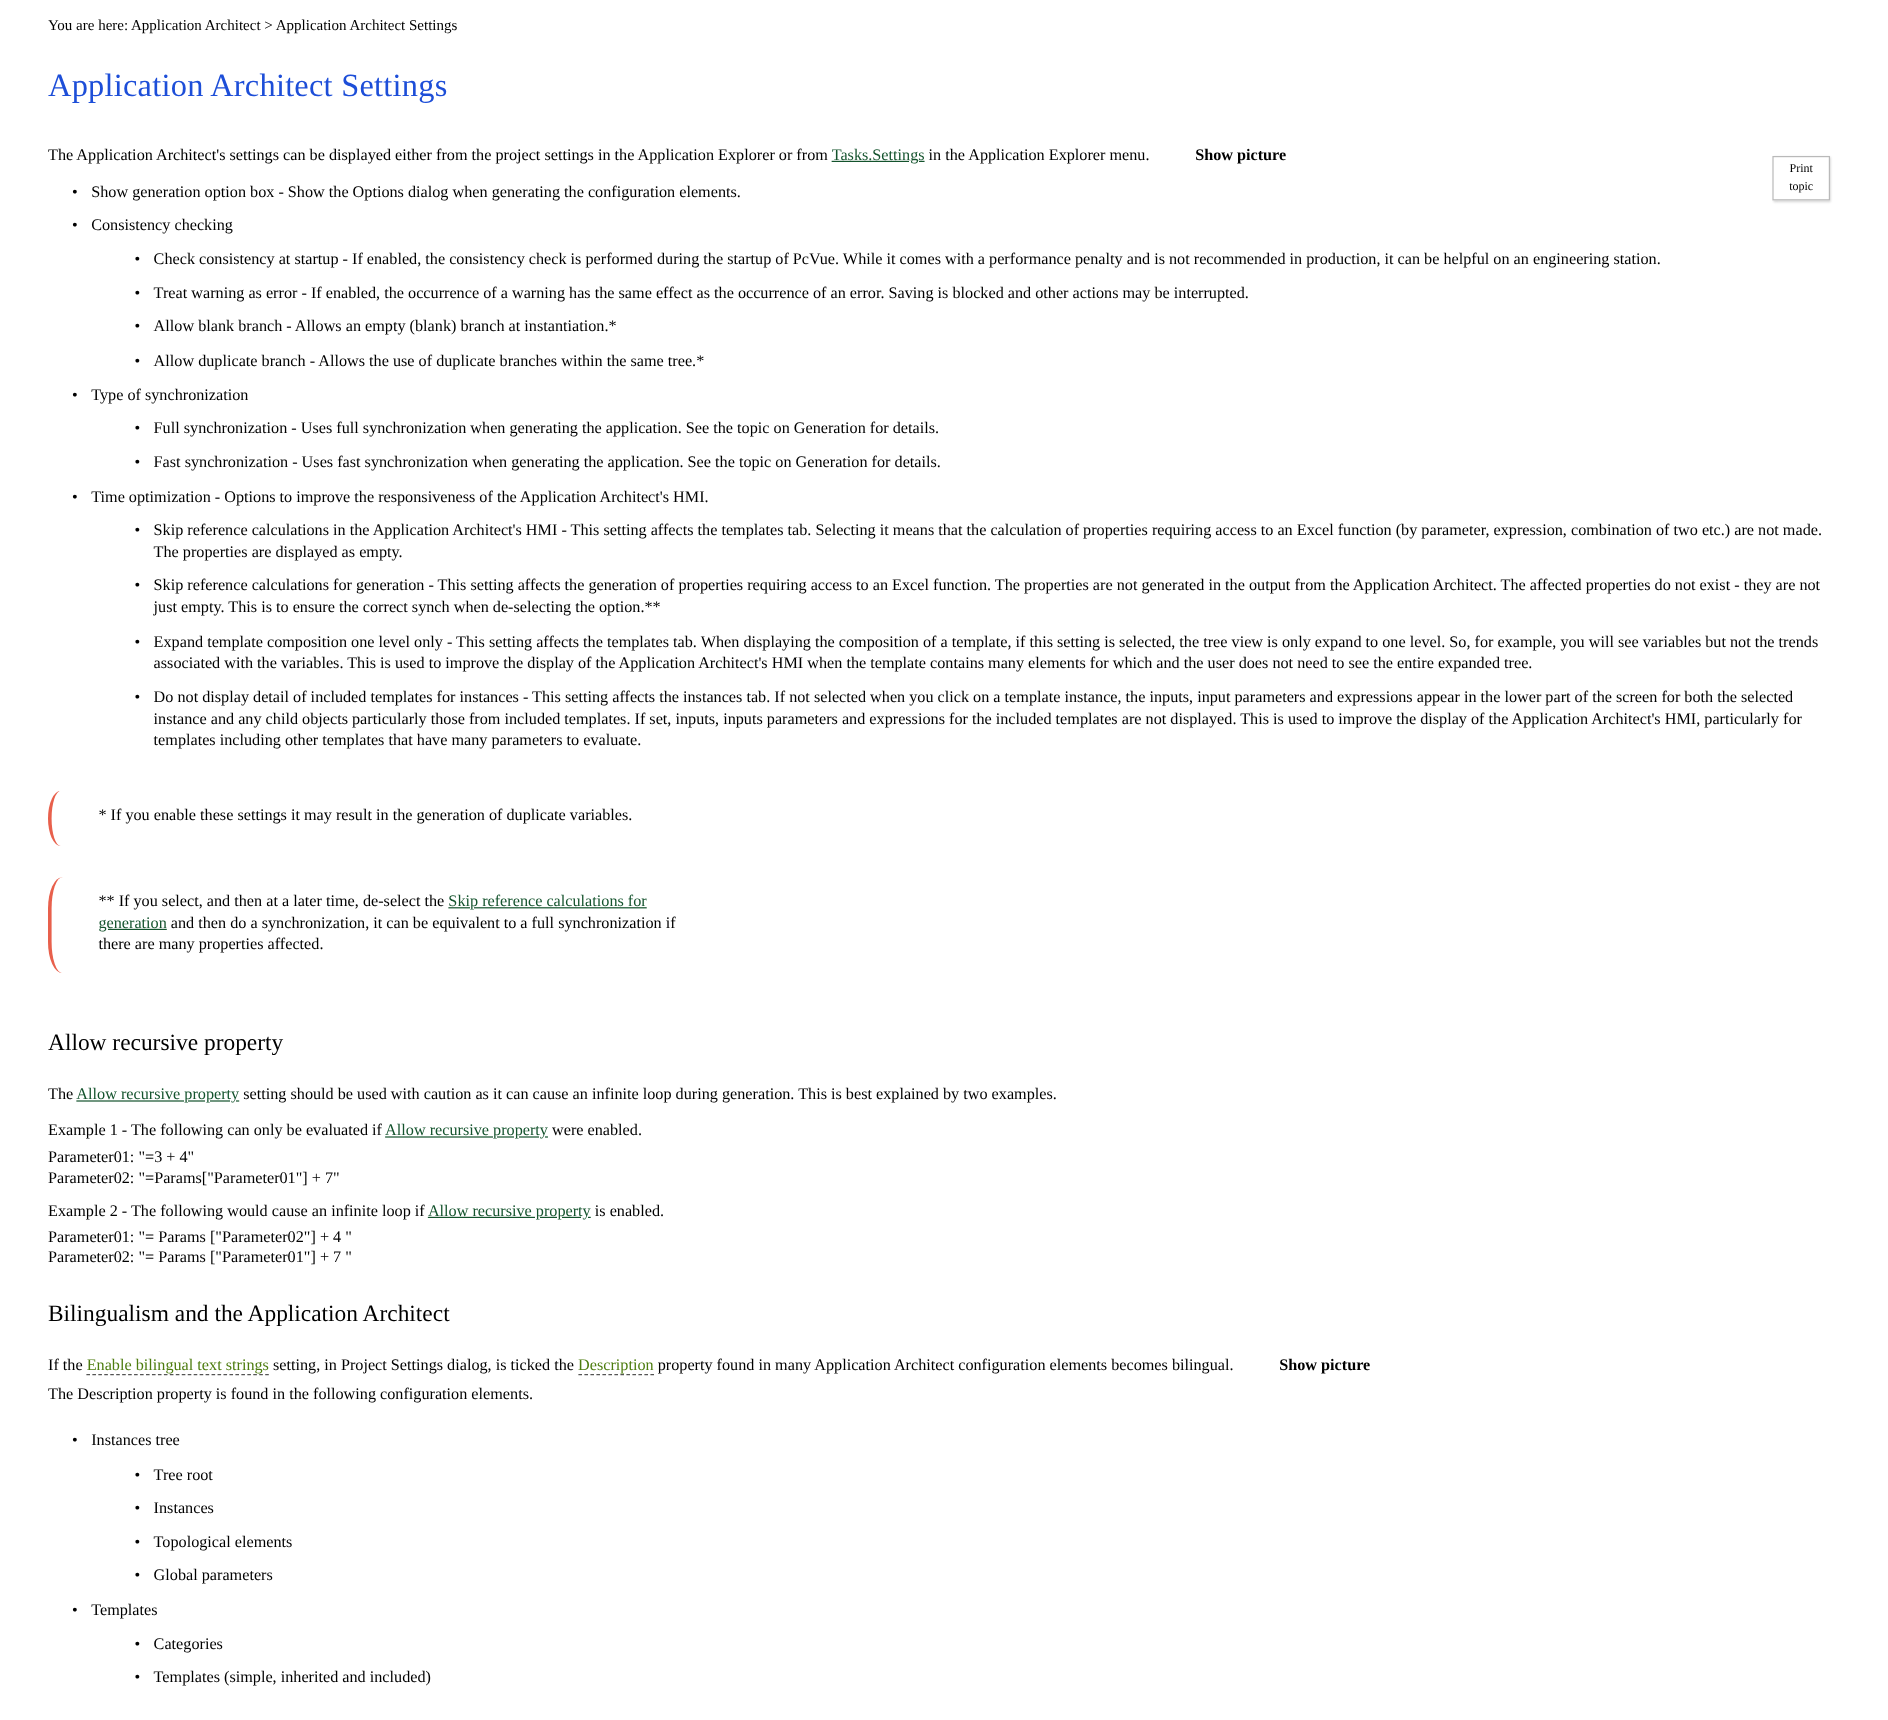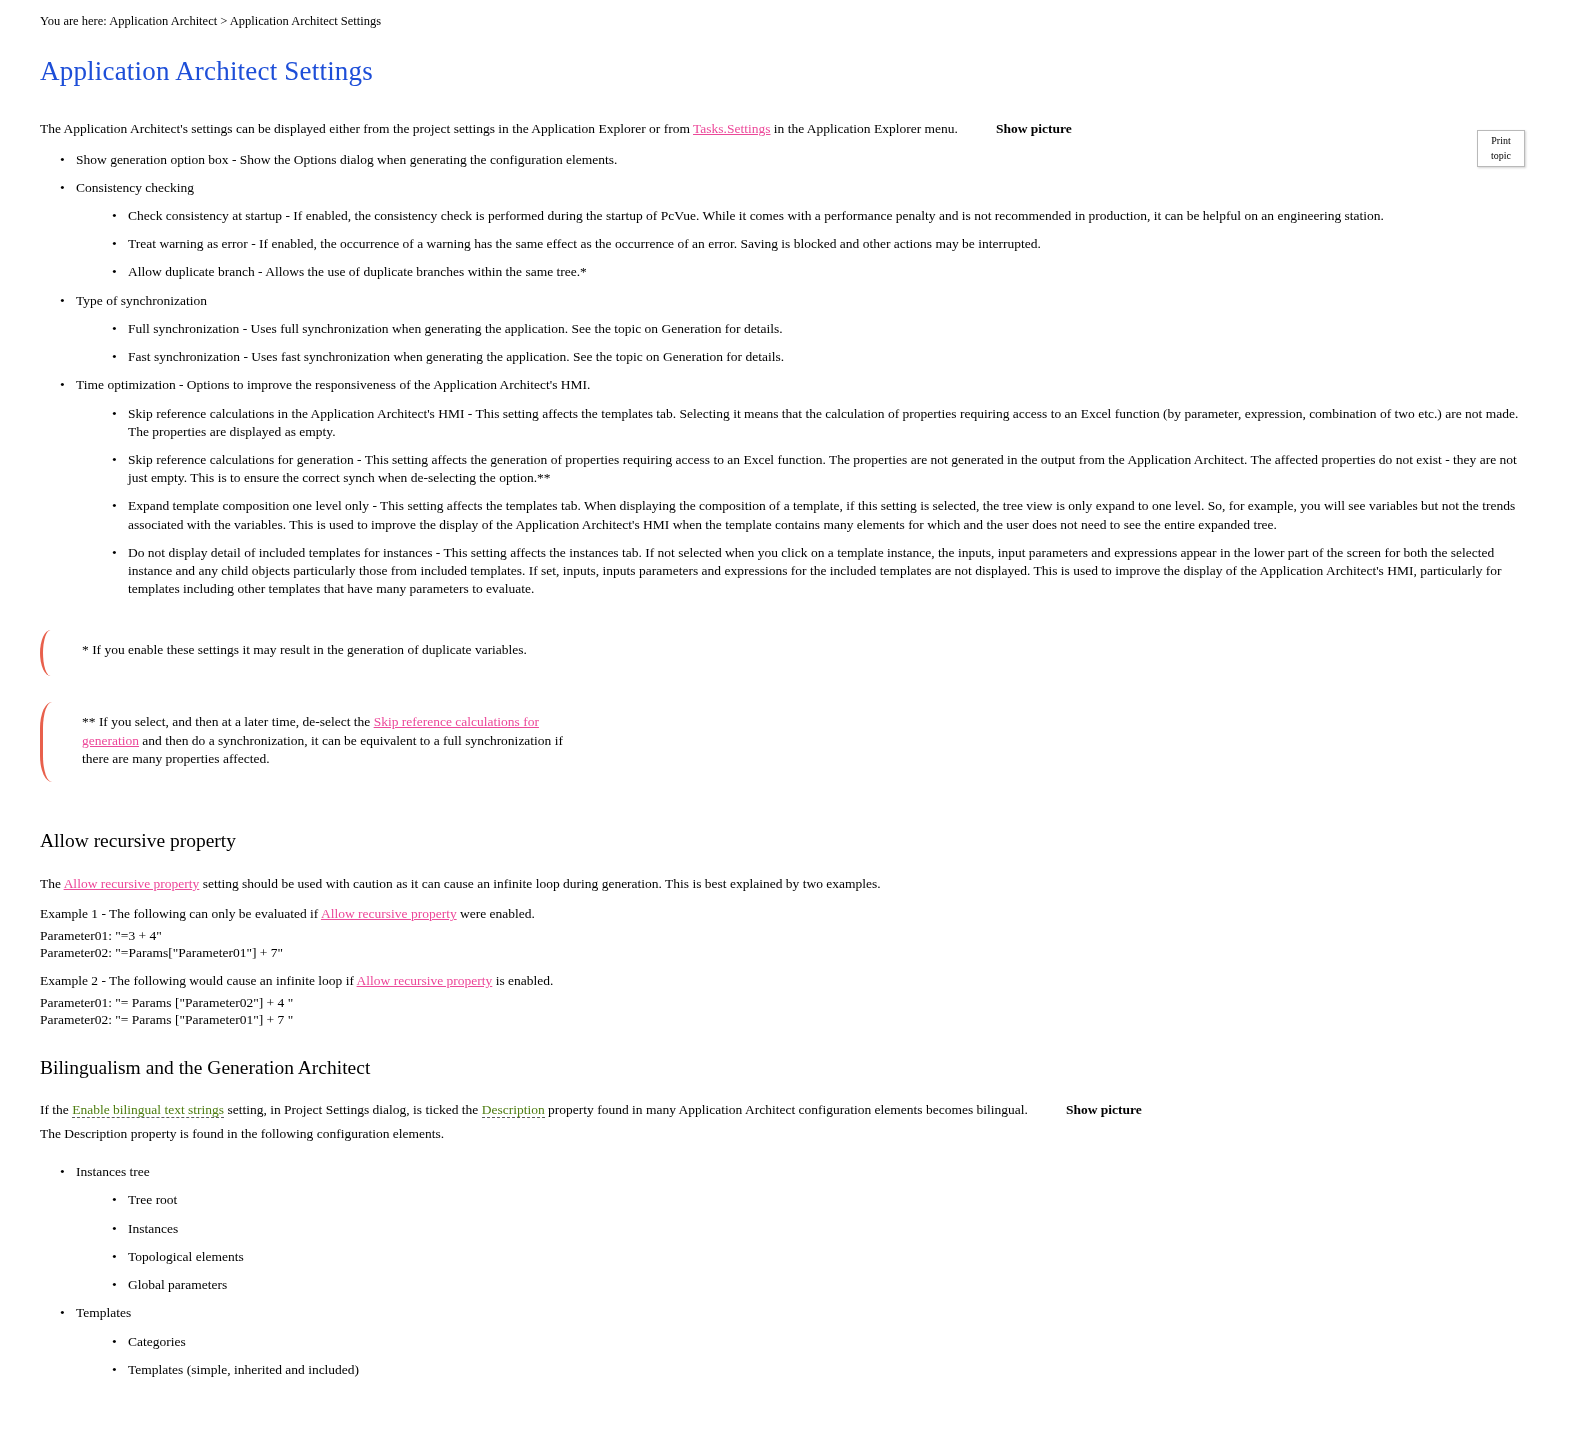--- a/index.html
+++ b/index.html
@@ -9,21 +9,21 @@
     font-family:"Liberation Serif","DejaVu Serif",serif;
     color:#000; font-size:13.5px; line-height:1.35;
   }
   .page { padding:13px 45px 0 40px; }
 
   .breadcrumb { font-size:12.5px; margin-bottom:23px; }
   h1.title { color:#1d4ed8; font-size:27px; font-weight:400; margin-bottom:31px; letter-spacing:.2px; }
   h2.section { font-size:19.5px; font-weight:400; margin:44px 0 20px 0; }
 
   p.body { margin:0 0 12px 0; }
-  .lnk { text-decoration:underline; cursor:pointer; color:#ec4899; }
+  .lnk { text-decoration:underline; cursor:pointer; color:#14532d; }
   .lnk-dashed { text-decoration:none; border-bottom:1px dashed #555; cursor:pointer; color:#4d7c0f; }
   .show-pic { font-weight:700; margin-left:38px; cursor:pointer; }
 
   ul.lvl1 { list-style:none; margin:6px 0 0 0; }
   ul.lvl1 > li { padding-left:16px; position:relative; margin:9px 0 10px 0; }
   ul.lvl1 > li::before { content:"•"; position:absolute; left:0; top:0; font-size:13.5px; }
   ul.lvl1 { padding-left:20px; }
   ul.lvl2 { list-style:none; padding-left:36px; margin-top:10px; }
   ul.lvl2 > li { padding-left:16px; position:relative; margin:9px 0 10px 0; }
   ul.lvl2 > li::before { content:"•"; position:absolute; left:0; top:0; font-size:13.5px; }
@@ -63,20 +63,21 @@
 
   <ul class="lvl1">
     <li>
       <span>Show generation option box - Show the Options dialog when generating the configuration elements.</span>
     </li>
     <li>
       <span>Consistency checking</span>
       <ul class="lvl2">
         <li><span>Check consistency at startup - If enabled, the consistency check is performed during the startup of PcVue. While it comes with a performance penalty and is not recommended in production, it can be helpful on an engineering station.</span></li>
         <li><span>Treat warning as error - If enabled, the occurrence of a warning has the same effect as the occurrence of an error. Saving is blocked and other actions may be interrupted.</span></li>
+        <li><span>Allow blank branch - Allows an empty (blank) branch at instantiation.*</span></li>
         <li><span>Allow duplicate branch - Allows the use of duplicate branches within the same tree.*</span></li>
       </ul>
     </li>
     <li>
       <span>Type of synchronization</span>
       <ul class="lvl2">
         <li><span>Full synchronization - Uses full synchronization when generating the application. See the topic on Generation for details.</span></li>
         <li><span>Fast synchronization - Uses fast synchronization when generating the application. See the topic on Generation for details.</span></li>
       </ul>
     </li>
@@ -116,21 +117,21 @@
   </div>
 
   <p class="body" style="margin-bottom:4px;">
     <span>Example 2 - The following would cause an infinite loop if </span><span class="lnk">Allow recursive property</span><span> is enabled.</span>
   </p>
   <div class="codeblock">
     <div>Parameter01: "= Params ["Parameter02"] + 4 "</div>
     <div>Parameter02: "= Params ["Parameter01"] + 7 "</div>
   </div>
 
-  <h2 class="section" style="margin-top:26px;">Bilingualism and the Generation Architect</h2>
+  <h2 class="section" style="margin-top:26px;">Bilingualism and the Application Architect</h2>
 
   <p class="body" style="margin-bottom:6px;">
     <span>If the </span><span class="lnk-dashed">Enable bilingual text strings</span><span> setting, in Project Settings dialog, is ticked the </span><span class="lnk-dashed">Description</span><span> property found in many Application Architect configuration elements becomes bilingual.</span><span class="show-pic">Show picture</span>
   </p>
 
   <p class="body">The Description property is found in the following configuration elements.</p>
 
   <ul class="lvl1" style="margin-top:20px;">
     <li>
       <span>Instances tree</span>

